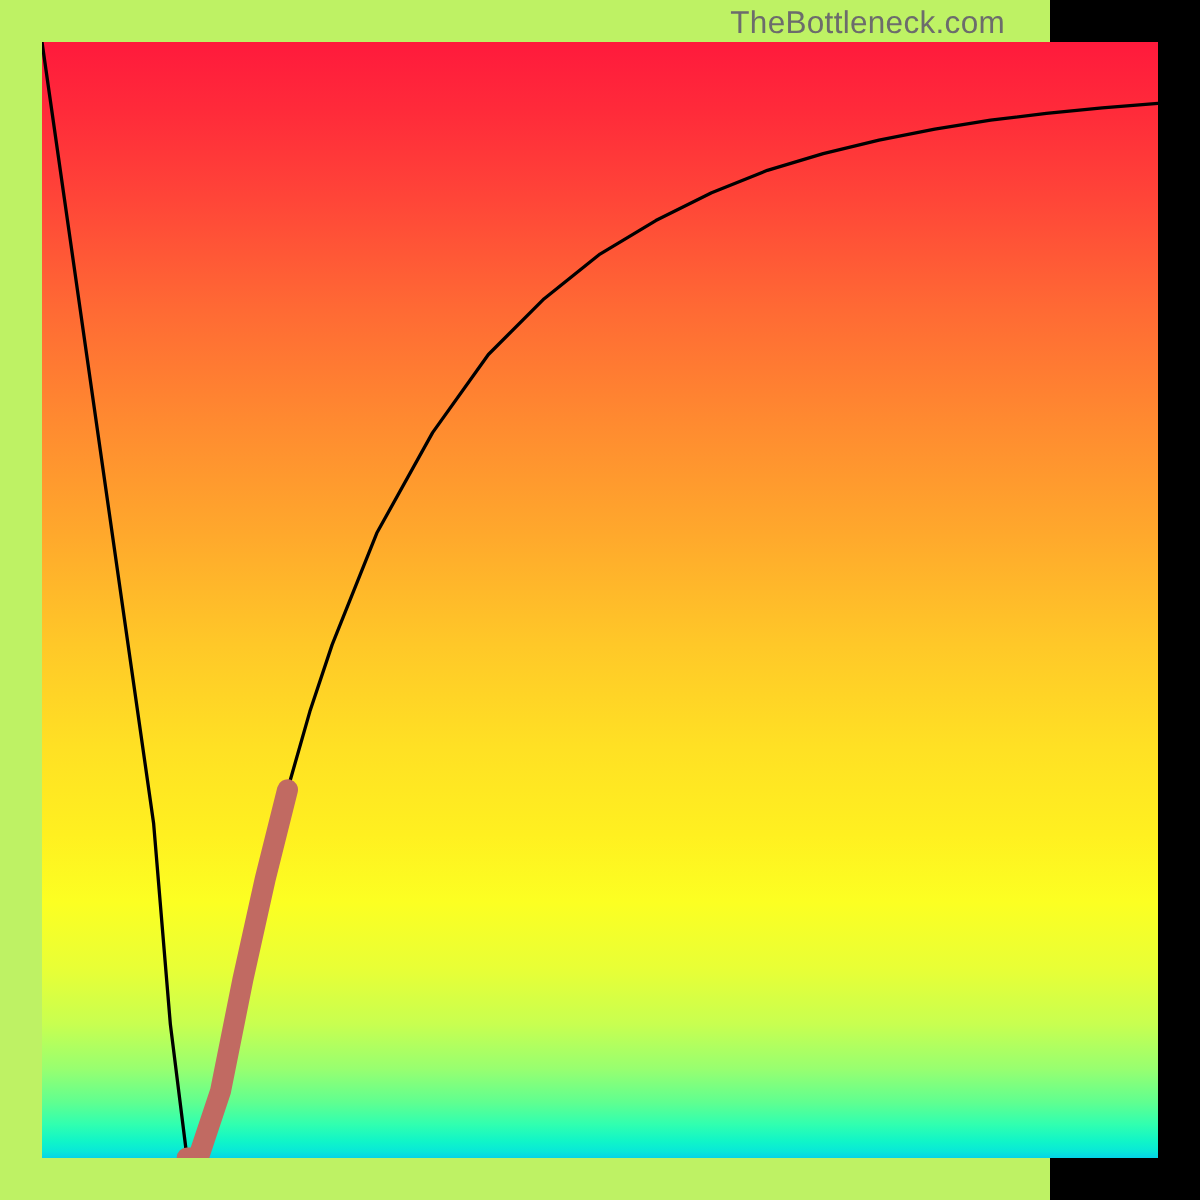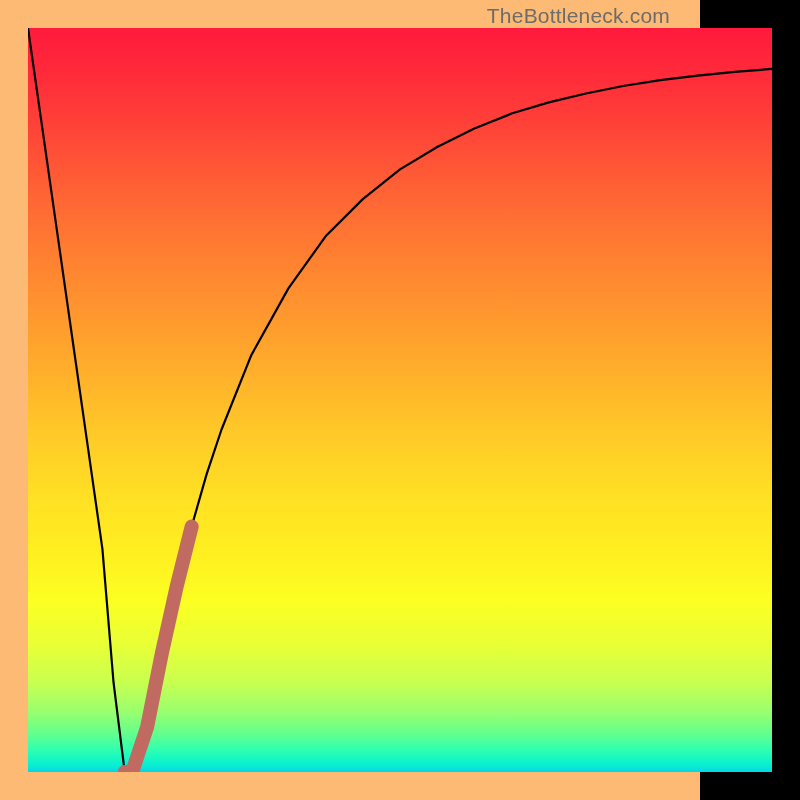--- a/index.html
+++ b/index.html
@@ -7,21 +7,21 @@
     padding: 0;
     width: 800px;
     height: 800px;
     background: #000;
     overflow: hidden;
   }
   .chart-container {
     position: relative;
     width: 700px;
     height: 800px;
-    background: #fdba74;
+    background: #bef264;
   }
   .plot-area {
     position: absolute;
     left: 28px;
     top: 28px;
     width: 744px;
     height: 744px;
     overflow: hidden;
   }
   .gradient-bg {

